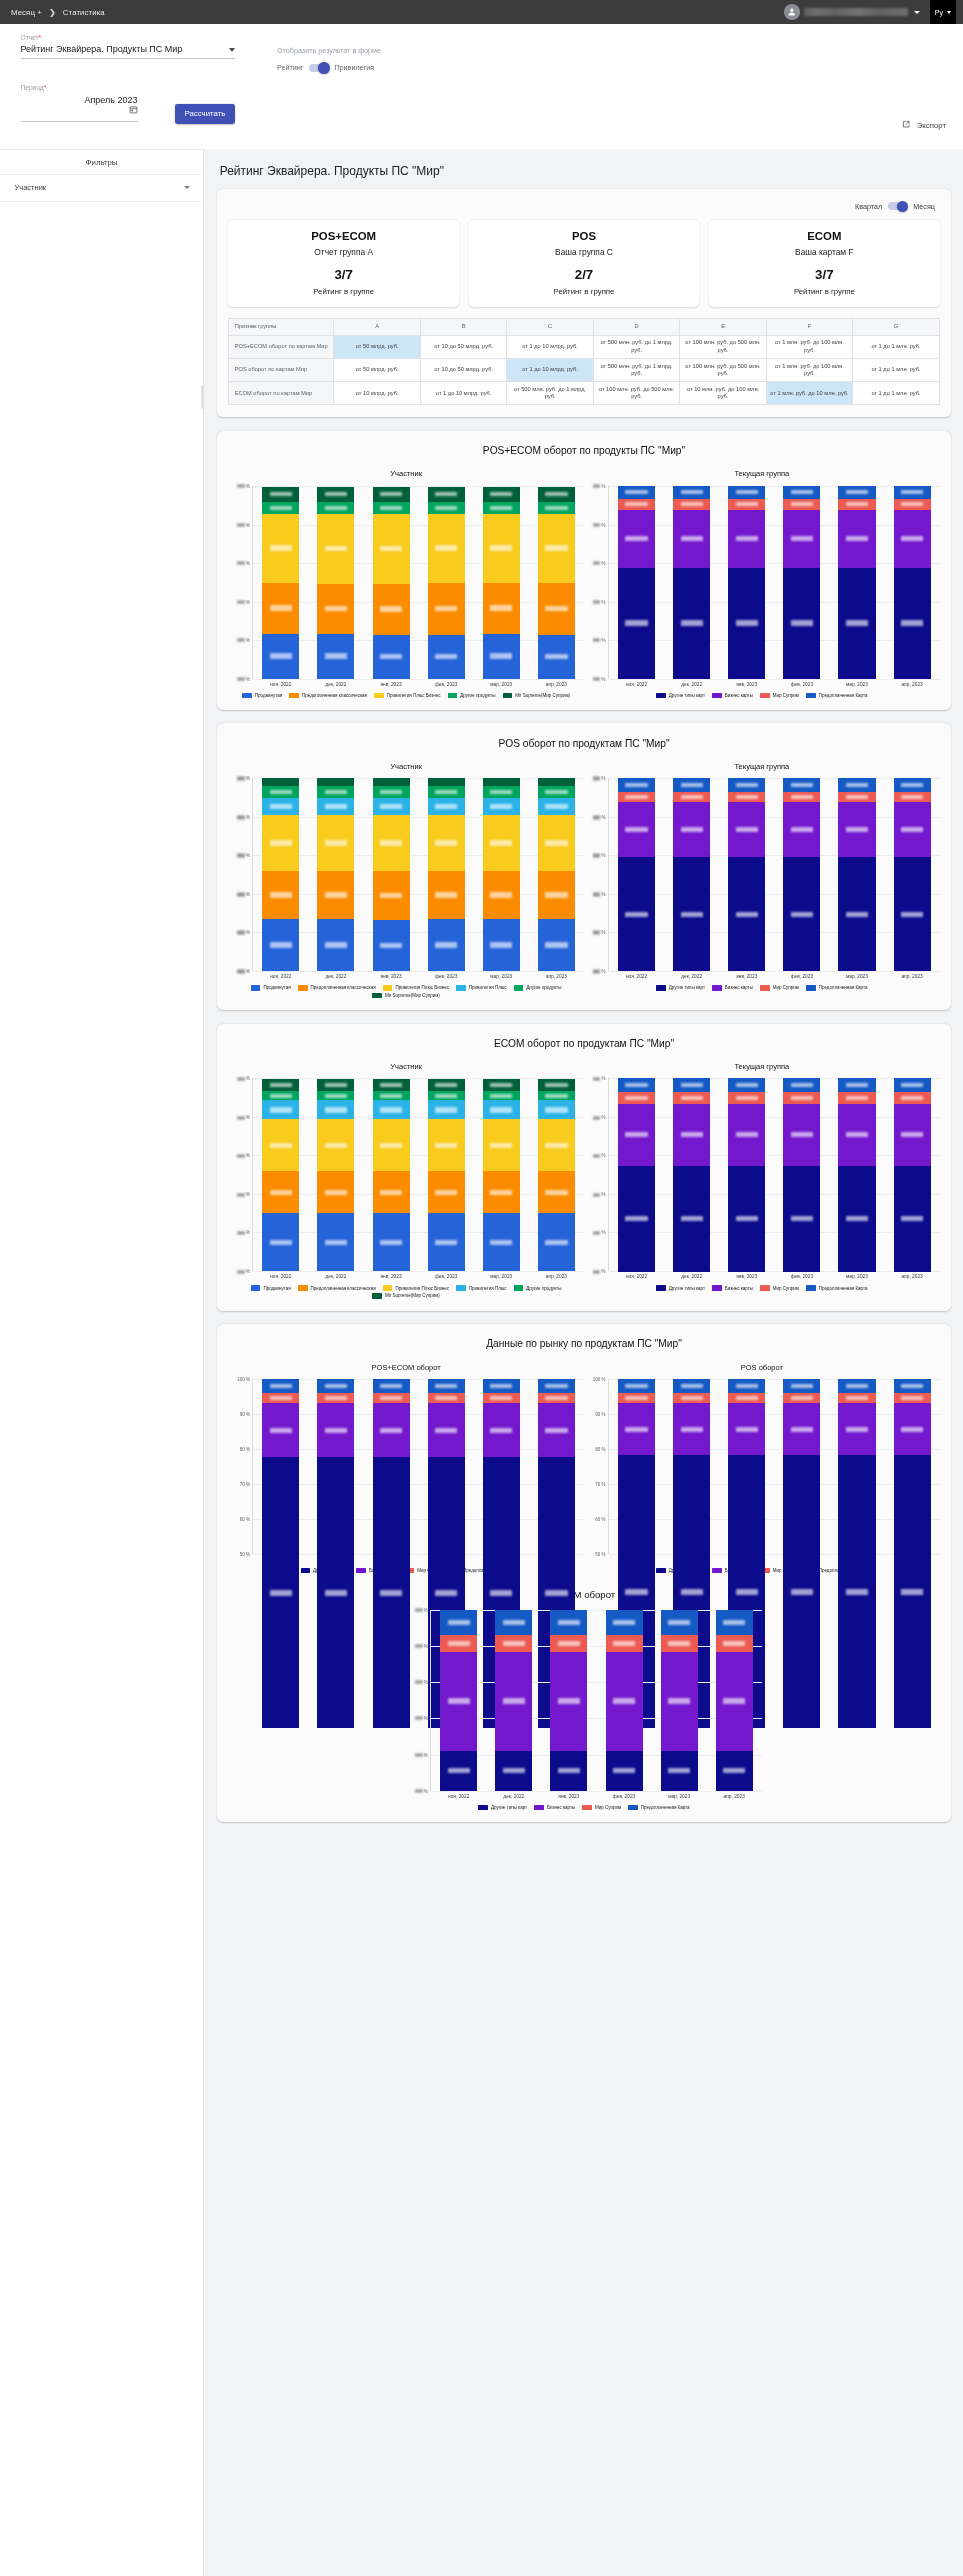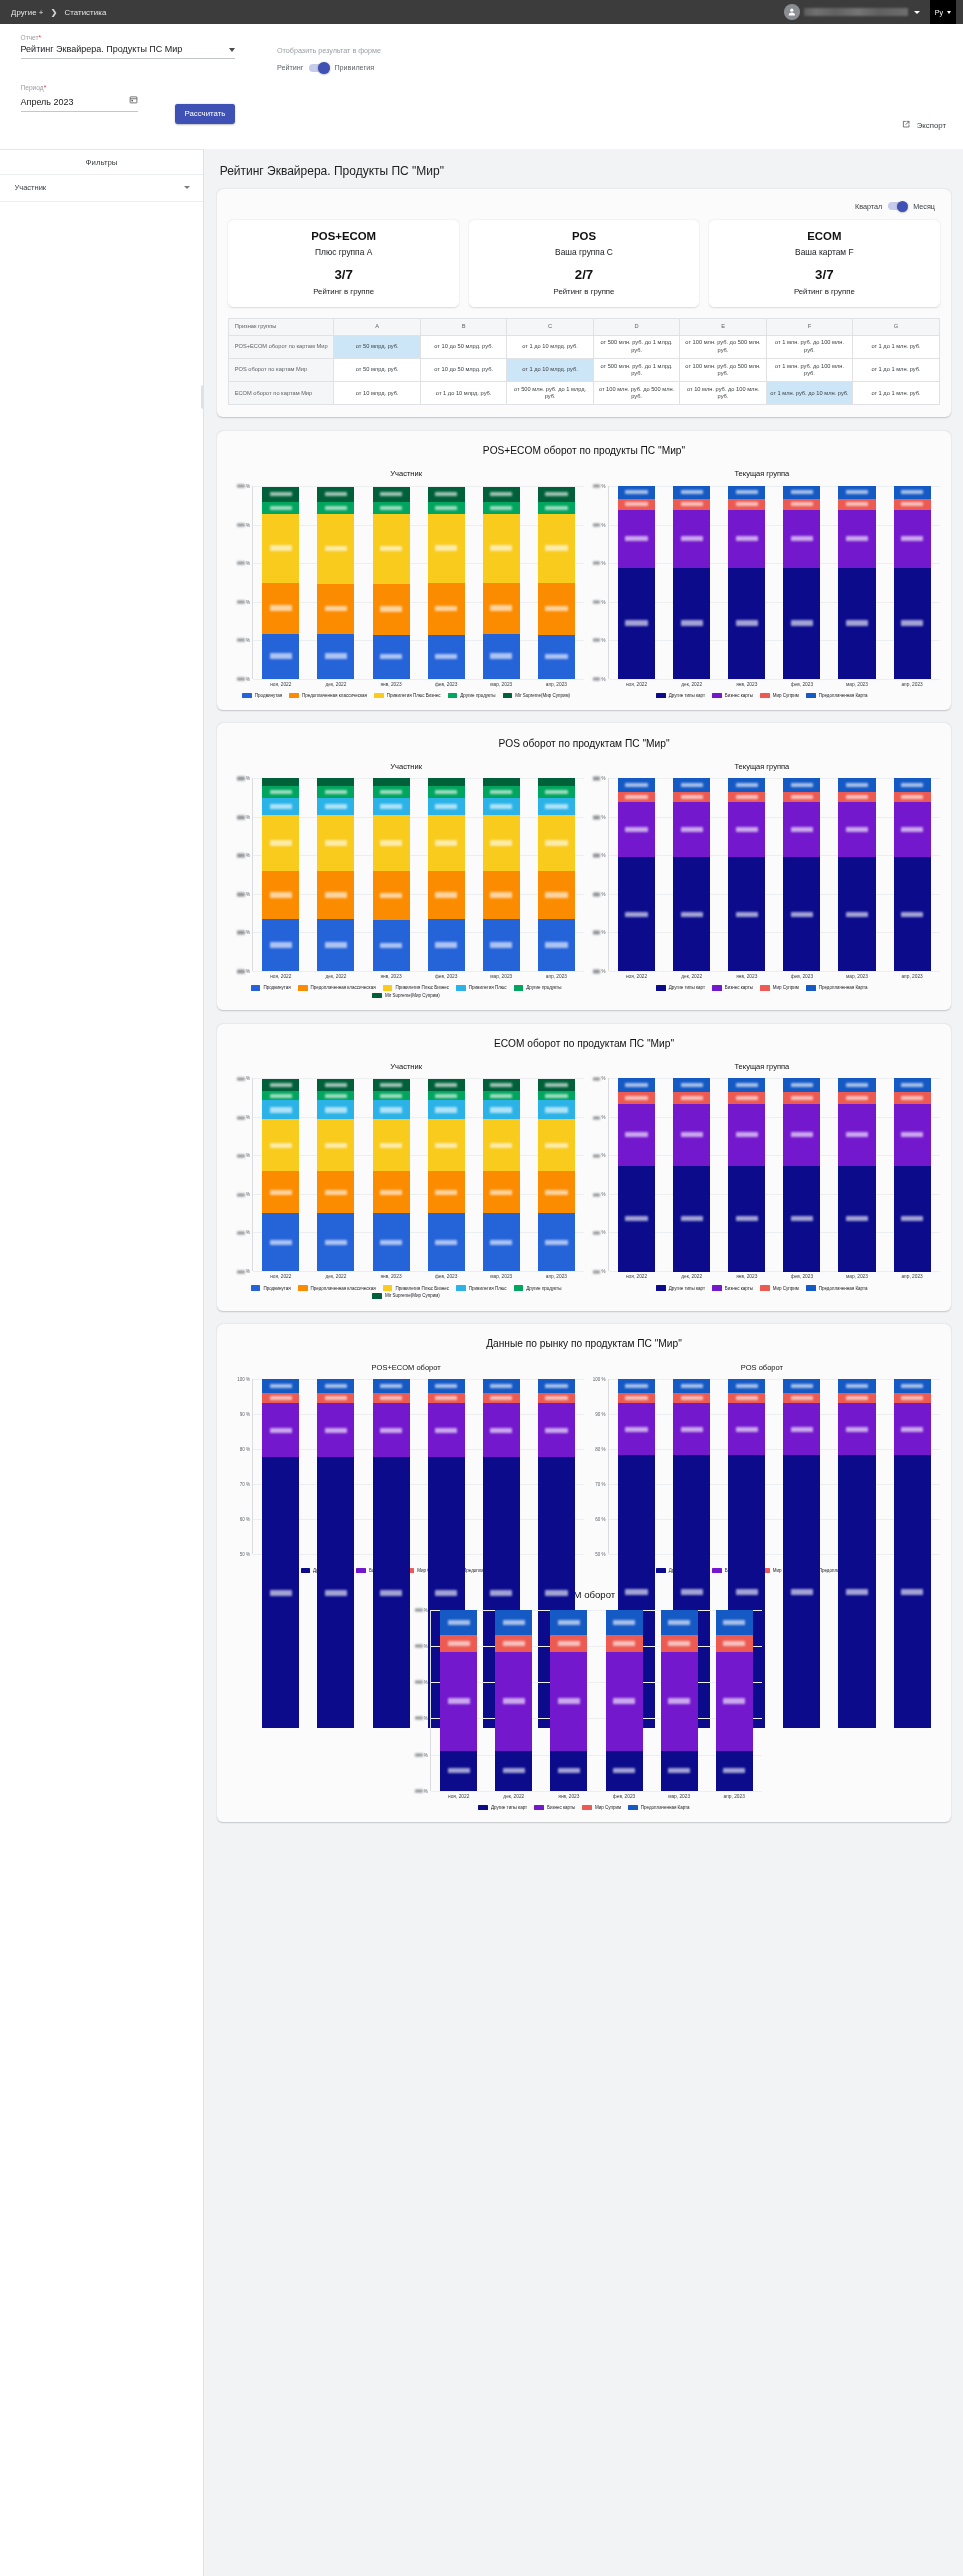--- a/index.html
+++ b/index.html
@@ -92,21 +92,21 @@
   .select-line .val { font-size: 9px; color: #202124; }
   .caret-dark {
     width: 0; height: 0;
     border-left: 3.6px solid transparent;
     border-right: 3.6px solid transparent;
     border-top: 4.2px solid #4a4a4a;
     margin-bottom: 2.4px;
   }
   .row-report { position: absolute; left: 20.5px; top: 9.6px; }
   .row-period { position: absolute; left: 20.5px; top: 60px; }
-  .period-line { width: 117px; }
+  .period-line { width: 117px; flex-direction: column; }
   .cal-icon { margin-bottom: 1.2px; }
   .btn-calc {
     position: absolute;
     left: 175px; top: 80px;
     background: #3f51b5;
     color: #fff;
     border: none;
     border-radius: 2.4px;
     font-size: 7.8px;
     font-family: inherit;
@@ -348,21 +348,21 @@
   .legend .sw { width: 9.6px; height: 5.4px; border-radius: 0.6px; display: inline-block; }
   .legend .lt { font-size: 4.5px; color: #202124; white-space: nowrap; }
 
   .market-two { display: flex; }
   .market-single { width: 50%; margin: 15.7px auto 0; }
 </style>
 </head>
 <body>
 
 <div class="topbar">
-  <span class="crumb">Другие +</span>
+  <span class="crumb">Месяц +</span>
   <span class="crumb-sep">❯</span>
   <span class="crumb">Статистика</span>
   <span class="topbar-spacer"></span>
   <span class="avatar">
     <svg width="9.6" height="9.6" viewBox="0 0 24 24" fill="#ffffff">
         <circle cx="12" cy="8" r="4"></circle>
         <path d="M4 21c0-4.4 3.6-7 8-7s8 2.6 8 7z"></path>
       </svg>
   </span>
   <span class="username-blur"></span>
@@ -443,21 +443,21 @@
       <span class="tlabel">Квартал</span>
       <span class="switch">
           <span class="knob"></span>
         </span>
       <span class="tlabel">Месяц</span>
     </div>
 
     <div class="rating-grid">
       <div class="rate-box">
         <div class="rate-title">POS+ECOM</div>
-        <div class="rate-group">Плюс группа A</div>
+        <div class="rate-group">Отчет группа A</div>
         <div class="rate-value">3/7</div>
         <div class="rate-caption">Рейтинг в группе</div>
       </div>
       <div class="rate-box">
         <div class="rate-title">POS</div>
         <div class="rate-group">Ваша группа C</div>
         <div class="rate-value">2/7</div>
         <div class="rate-caption">Рейтинг в группе</div>
       </div>
       <div class="rate-box">

